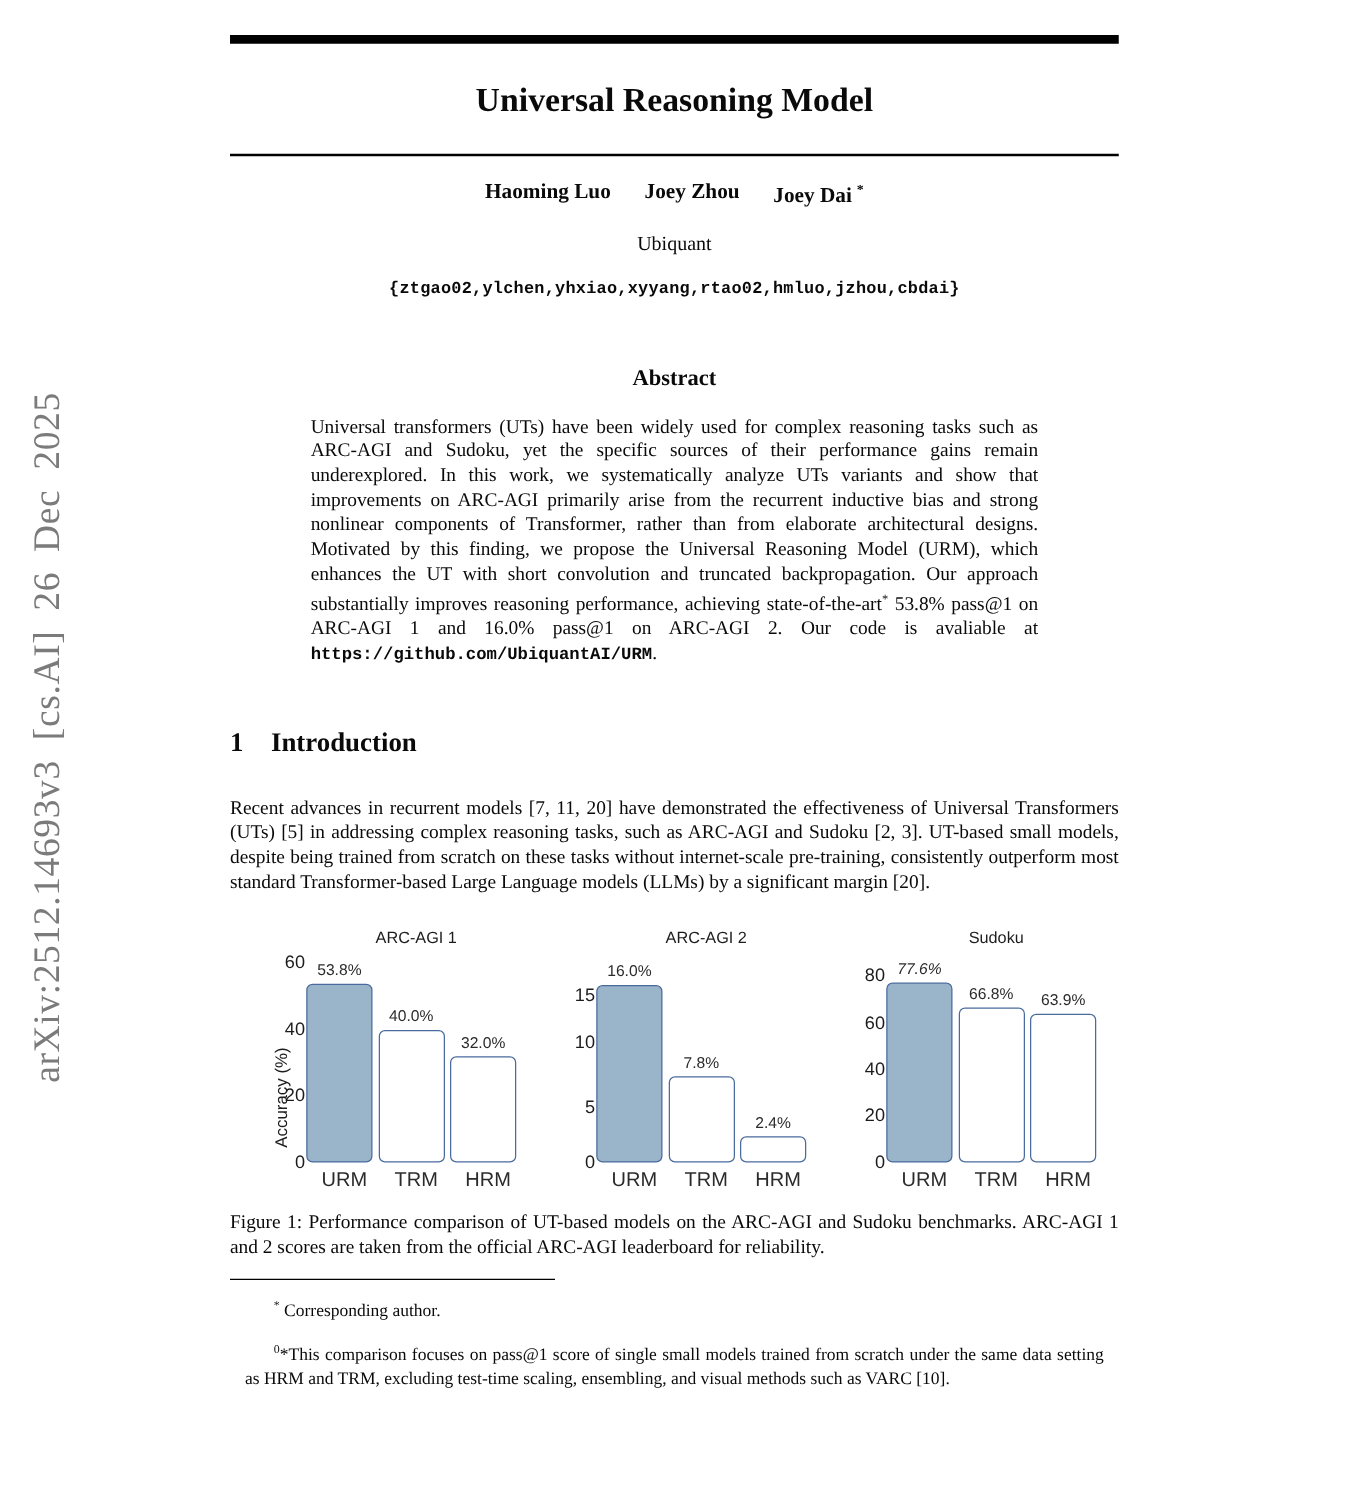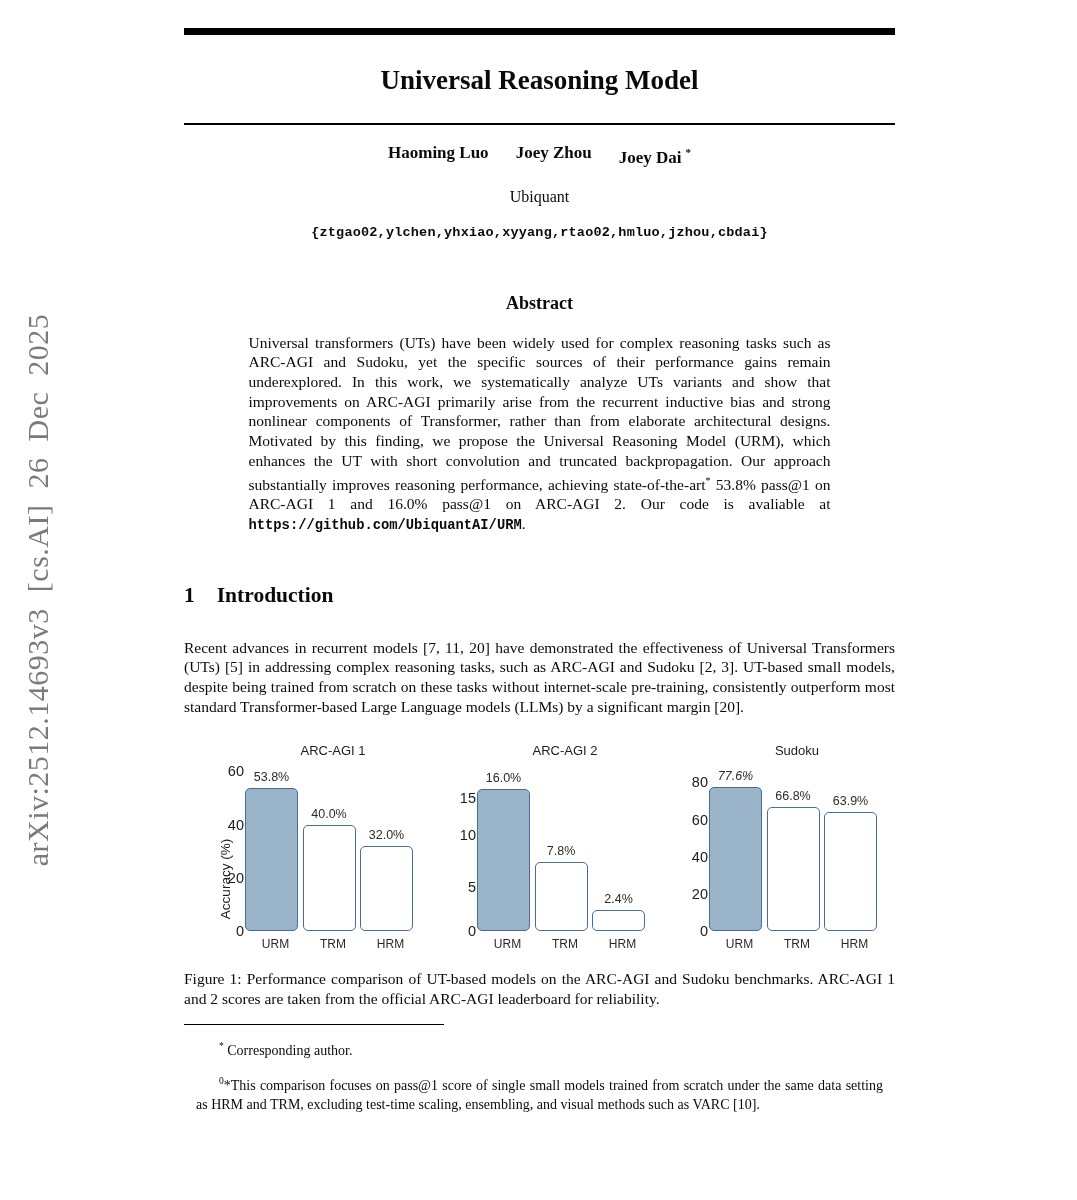--- a/index.html
+++ b/index.html
@@ -40,21 +40,21 @@
   .chart{position:absolute;top:0;width:205px;}
   .chart-title{margin-left:35px;width:168px;text-align:center;font-size:13px;color:#1c1c1c;height:16px;}
   .chart-body{position:relative;margin-top:12px;height:160px;}
   .plot{position:absolute;left:31px;top:0;width:168px;height:160px;}
   .bar{position:absolute;bottom:0;width:53px;box-sizing:border-box;
        border:1.5px solid #4a6b9d;border-radius:5px;}
   .bar-value{position:absolute;transform:translateX(-50%);font-size:12.5px;color:#2b2b2b;white-space:nowrap;}
   .yticks{position:absolute;left:0;top:0;width:30px;height:160px;}
   .ytick{position:absolute;right:0;transform:translateY(-50%);font-size:14.5px;color:#1c1c1c;}
   .xlabels{position:absolute;left:35px;top:166px;width:168px;height:16px;}
-  .xlabel{position:absolute;transform:translateX(-50%);font-size:12px;color:#2b2b2b;white-space:nowrap;}
+  .xlabel{position:absolute;transform:translateX(-50%);font-size:16px;color:#2b2b2b;white-space:nowrap;}
   .ylabel span{position:absolute;left:11px;top:108px;transform:translate(-50%,-50%) rotate(-90deg);
                white-space:nowrap;font-size:13.5px;color:#1c1c1c;}
 
   .caption{margin-top:14px;font-size:15.5px;line-height:19.7px;text-align:justify;}
   .fn-rule{margin-top:9px;width:260px;height:1px;background:#000;}
   .footnotes{margin-top:4px;font-size:14px;line-height:19.5px;}
   .footnotes p{margin:12px;text-indent:23px;text-align:justify;}
   .footnotes sup{font-size:9.5px;}
 </style>
 </head>

